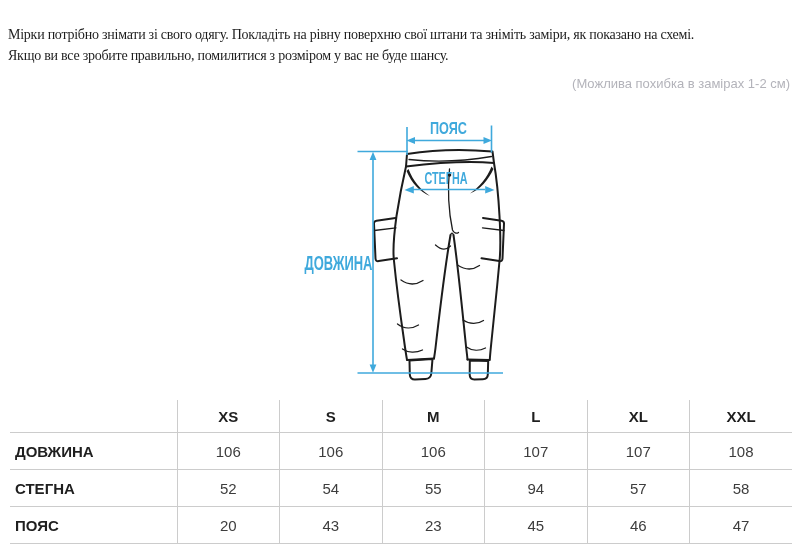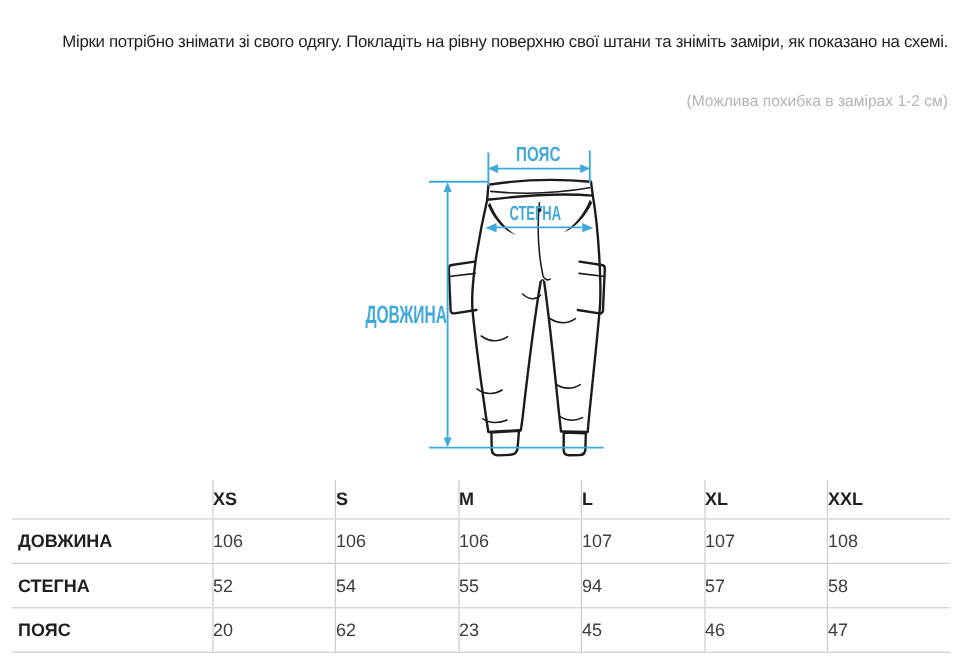--- a/index.html
+++ b/index.html
@@ -9,22 +9,22 @@
     --muted-text-color:#b3b3ba;
     --text-color:#1e1e1e;
   }
   html,body{margin:0;padding:0;}
   body{
     width:800px;height:557px;position:relative;overflow:hidden;background:#ffffff;
     font-family:"Liberation Sans",sans-serif;
   }
   .intro{
     position:absolute;top:24px;left:8px;right:10px;
-    text-align:right;color:var(--text-color);
-    font-size:14px;line-height:21px;letter-spacing:-0.25px;
+    text-align:left;color:var(--text-color);
+    font-size:14px;line-height:21px;letter-spacing:-0.25px;font-family:Liberation Serif, serif;
   }
   .intro-line{white-space:nowrap;}
   .note{
     position:absolute;top:76px;right:10px;
     font-size:13px;color:var(--muted-text-color);white-space:nowrap;text-align:center;
   }
   .diagram{position:absolute;left:285px;top:108px;width:260px;height:290px;}
   .p-outline{fill:none;stroke:var(--outline-color);stroke-width:2;stroke-linecap:round;stroke-linejoin:round;}
   .p-thin{fill:none;stroke:var(--outline-color);stroke-width:1.3;stroke-linecap:round;}
   .p-fill{fill:var(--outline-color);stroke:none;}
@@ -36,38 +36,39 @@
     font-weight:bold;
   }
   .size-table-wrap{position:absolute;left:10px;right:8px;top:400px;}
   table.size-table{
     width:100%;border-collapse:collapse;table-layout:fixed;
     font-size:15px;
   }
   table.size-table col.c-label{width:167px;}
   table.size-table th,table.size-table td{
     border-bottom:1px solid var(--table-line-color);
-    padding:0;text-align:left;vertical-align:middle;
+    padding:0;text-align:center;vertical-align:middle;
     font-weight:normal;color:#3d3d3d;
   }
   table.size-table thead th{height:32px;font-weight:bold;color:#1f1f1f;}
   table.size-table tbody th,table.size-table tbody td{height:36px;}
   table.size-table tbody th{
     text-align:left;padding-left:5px;font-weight:bold;color:#1f1f1f;
   }
   table.size-table th + th,
   table.size-table th + td,
   table.size-table td + td{border-left:1px solid var(--table-line-color);}
   table.size-table tbody th{border-left:none;}
 </style>
 </head>
 <body>
 
 <div class="intro">
   <div class="intro-line">Мірки потрібно знімати зі свого одягу. Покладіть на рівну поверхню свої штани та зніміть заміри, як показано на схемі.</div>
+  <div class="intro-line">Якщо ви все зробите правильно, помилитися з розміром у вас не буде шансу.</div>
 </div>
 
 <div class="note">(Можлива похибка в замірах 1-2 см)</div>
 
 <svg class="diagram" viewBox="0 0 260 290" aria-hidden="true">
 
   <g>
     <path class="p-outline" d="M122,46 C150,41.5 181,41 207.5,43.5 L209,55 C180,52.5 150,55 121,58.5 Z"></path>
     <path class="p-thin" d="M124,51.5 C153,54.5 183,52.5 206.5,48.5"></path>
     <path class="p-outline" d="M121,58.5 C117,76 114,92 111.5,108 C109,126 107.5,141 109,153 C111.5,178 115.5,208 119,232 C120,240 121.2,247 122,252 L149,250.5"></path>
@@ -157,21 +158,21 @@
         <td>52</td>
         <td>54</td>
         <td>55</td>
         <td>94</td>
         <td>57</td>
         <td>58</td>
       </tr>
       <tr>
         <th>ПОЯС</th>
         <td>20</td>
-        <td>62</td>
+        <td>43</td>
         <td>23</td>
         <td>45</td>
         <td>46</td>
         <td>47</td>
       </tr>
     </tbody>
   </table>
 </div>
 
 </body></html>

